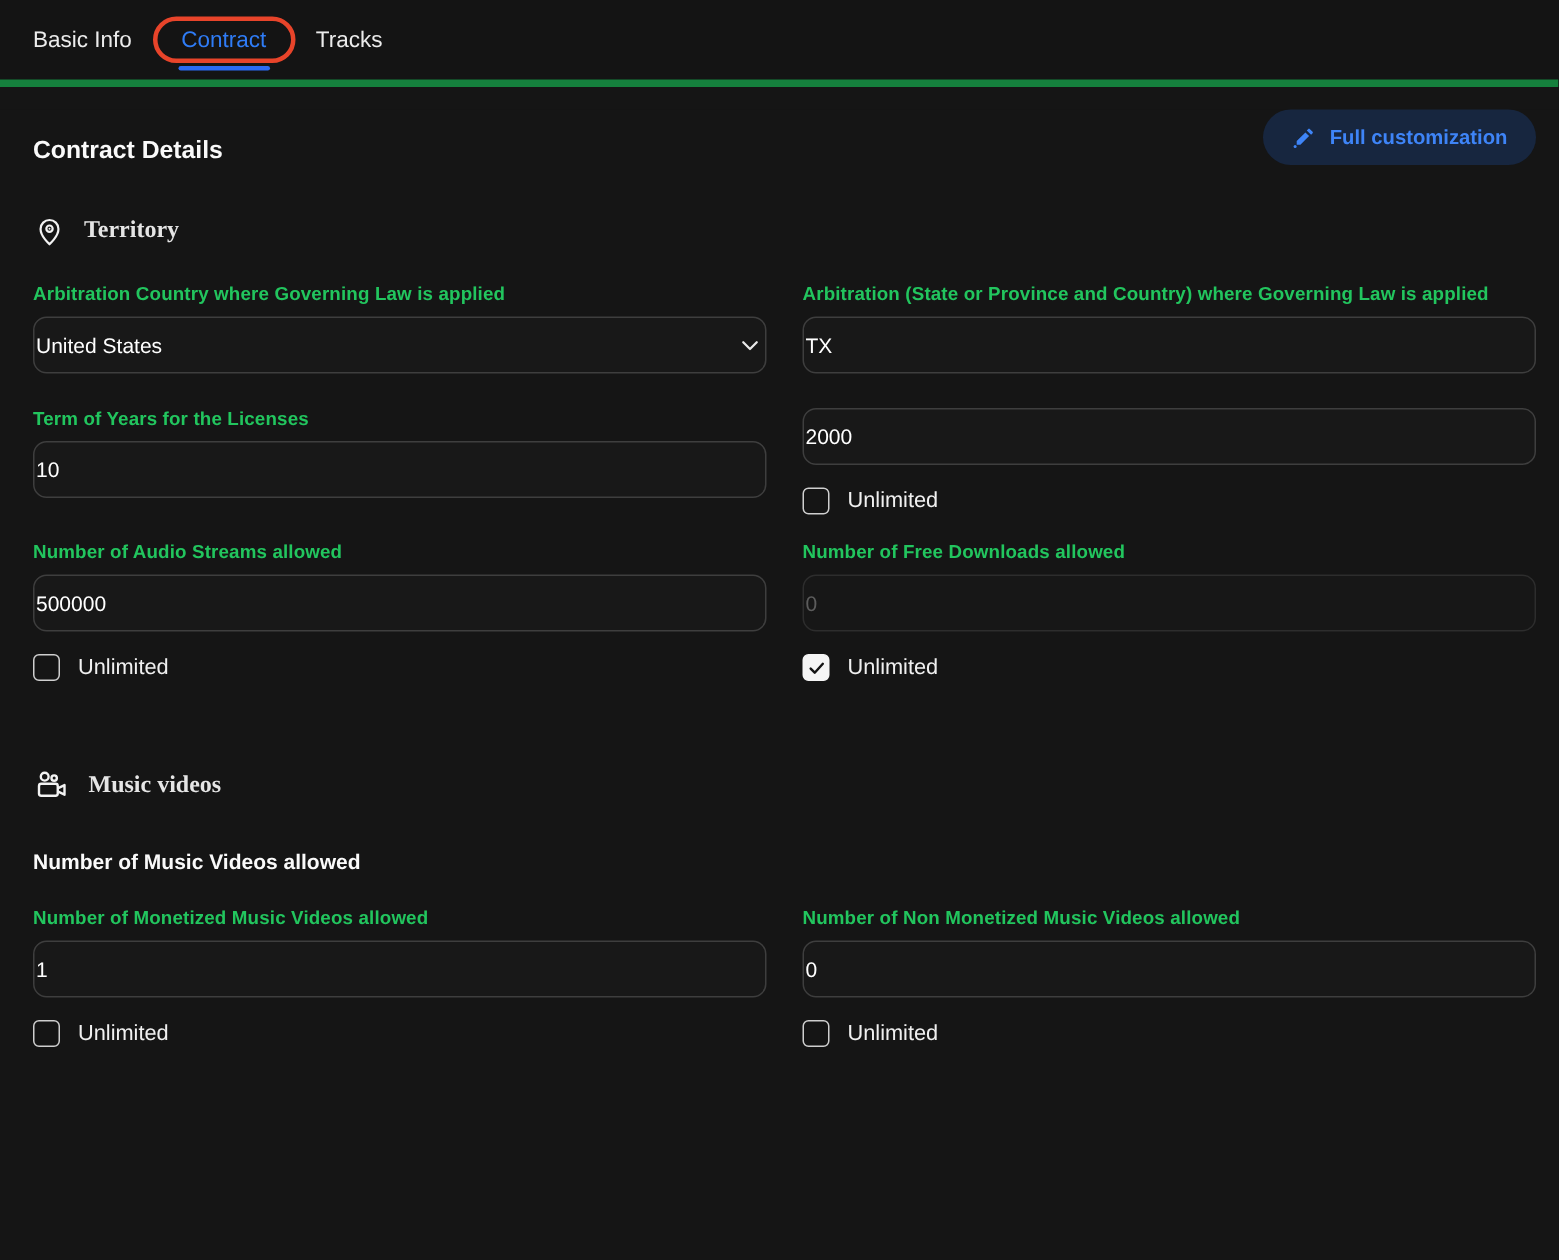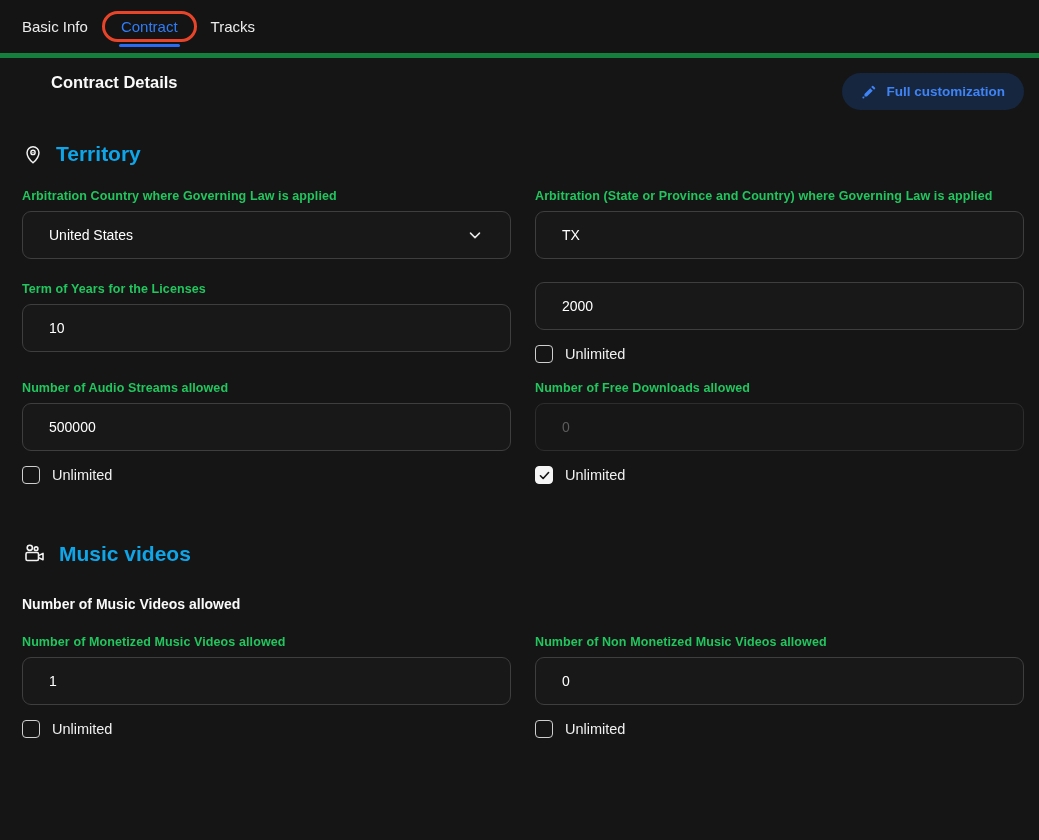--- a/index.html
+++ b/index.html
@@ -49,23 +49,22 @@
     border-radius:2px;
     background:#2b6bf3;
   }
 
   
   .content { padding:0 15px 28px 22px; background:#151515; }
 
   .page-head {
     margin-top:15px;
     display:flex;
-    align-items:flex-start;
+    align-items:flex-end;
     justify-content:space-between;
-    margin-left:29px;
   }
   .page-title { font-size:16.5px; font-weight:bold; color:#fafafa; }
 
   .pill-button {
     height:37px;
     display:inline-flex;
     align-items:center;
     gap:9px;
     padding:0 19px;
     border:none;
@@ -78,21 +77,21 @@
     cursor:pointer;
   }
 
   .section-head {
     display:flex;
     align-items:center;
     gap:12px;
     margin-top:32px;
   }
   .section-head.mt-lg { margin-top:58px; }
-  .section-title { font-size:21px; font-weight:bold; color:#0ea5e9; }
+  .section-title { font-size:16px; font-weight:bold; color:#e5e5e5;font-family:Liberation Serif, serif; }
   .section-icon { display:flex; align-items:center; }
 
   .row {
     display:grid;
     grid-template-columns:1fr 1fr;
     column-gap:24px;
     margin-top:23px;
   }
   .row.tight { margin-top:18px; }
 
@@ -105,28 +104,28 @@
   }
   .sub-heading {
     font-size:14px;
     font-weight:bold;
     color:#fafafa;
     margin-top:30px;
   }
 
   .text-input, .select {
     width:100%;
-    height:48px;
+    height:38px;
     background:#181818;
     border:1px solid #3e3e3e;
     border-radius:9px;
     color:#fff;
     font-size:14px;
     font-family:"Liberation Sans", sans-serif;
-    padding:0 26px;
+    padding:0 1px;
     outline:none;
   }
   .text-input.disabled {
     color:#5c5c5c;
     border-color:#2d2d2d;
     background:#171717;
   }
   .select {
     display:flex;
     align-items:center;

